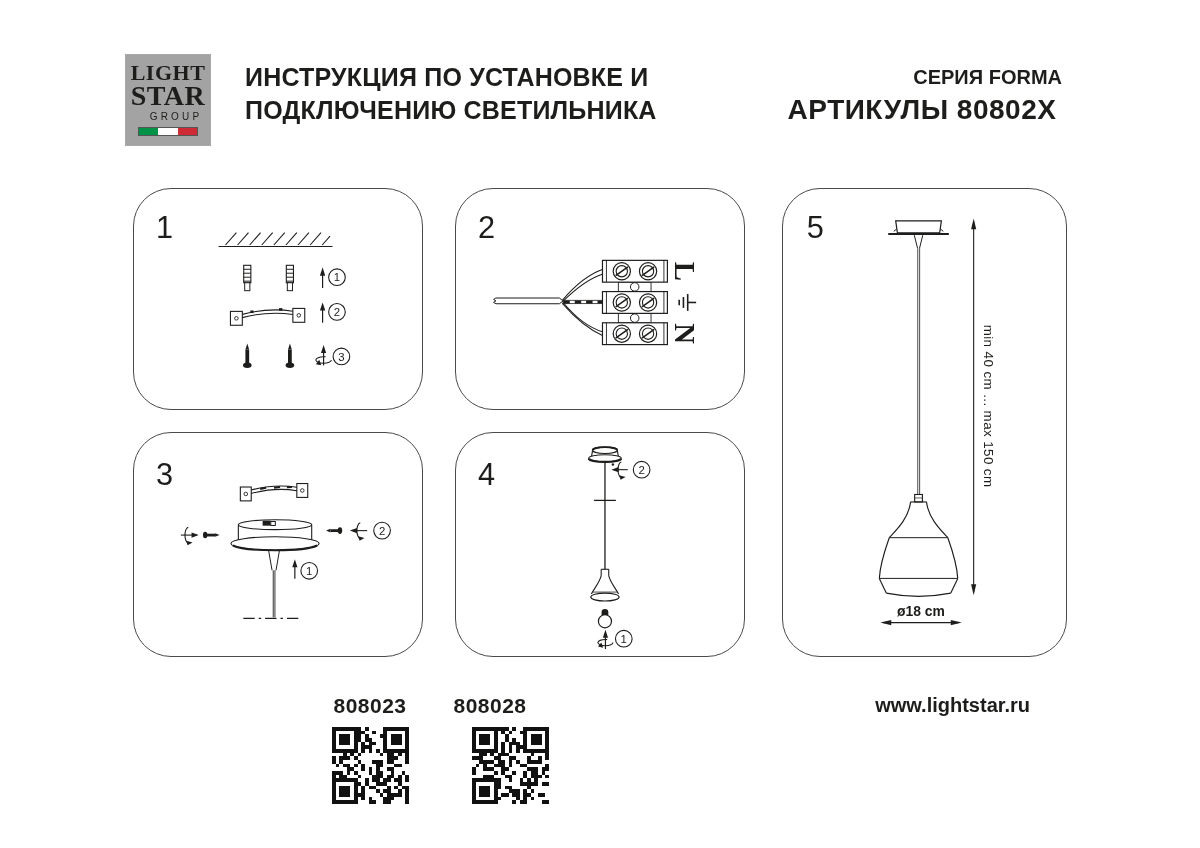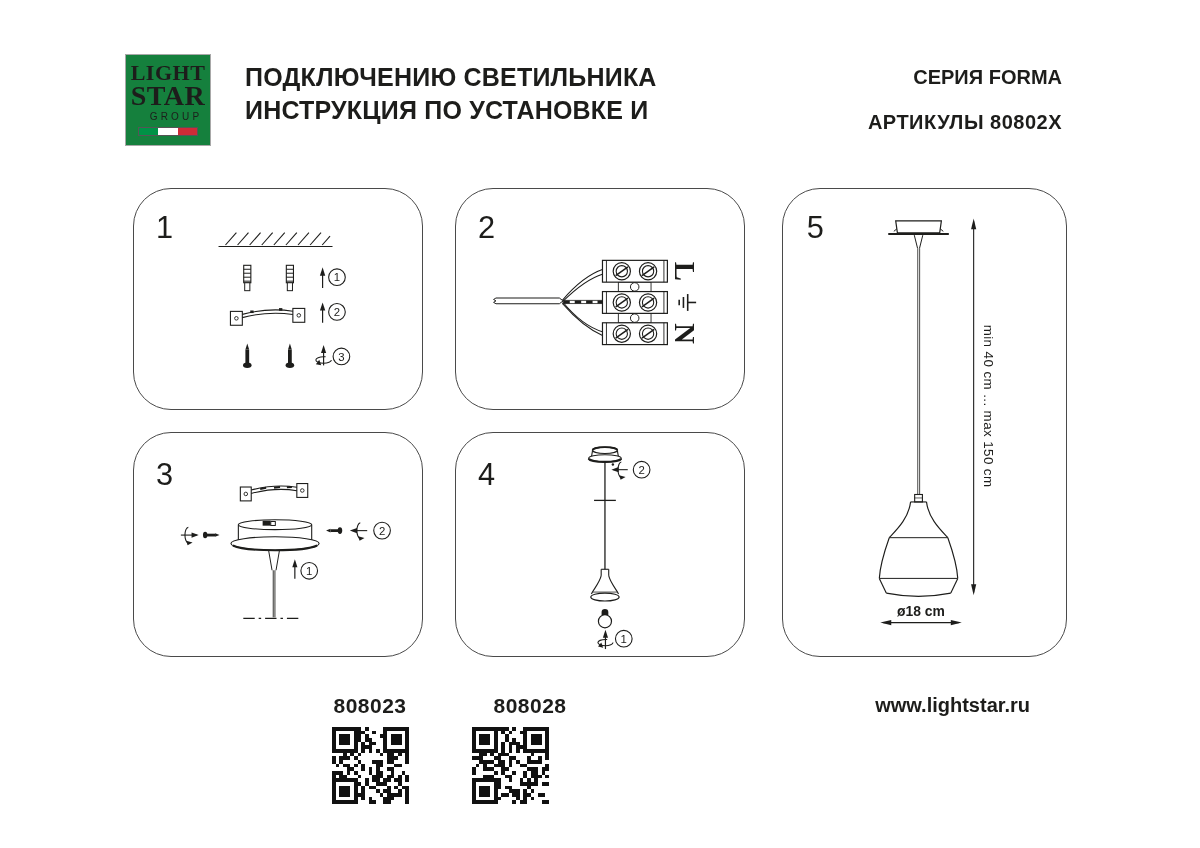--- a/index.html
+++ b/index.html
@@ -3,32 +3,32 @@
 <meta charset="utf-8">
 <style>
   html,body{margin:0;padding:0;}
   body{
     width:1200px;height:848px;background:#ffffff;position:relative;overflow:hidden;
     font-family:"Liberation Sans",sans-serif;color:#1d1d1b;
   }
   .abs{position:absolute;}
   
   .logo-box{
-    left:125px;top:54px;width:86px;height:92px;border:1px solid #a8a8a8;background:#15803d;
+    left:125px;top:54px;width:86px;height:92px;border:1px solid #a8a8a8;background:#a3a3a3;
     display:flex;flex-direction:column;align-items:center;justify-content:flex-start;
     padding-top:7px;box-sizing:border-box;
   }
   .logo-word1{font-family:"Liberation Serif",serif;font-weight:bold;font-size:22px;line-height:21px;letter-spacing:.5px;}
   .logo-word2{font-family:"Liberation Serif",serif;font-weight:bold;font-size:28px;line-height:25px;letter-spacing:.5px;text-align:right;}
   .logo-word3{font-size:10px;letter-spacing:3.2px;line-height:14px;margin-top:2px;margin-left:16px;}
   .logo-flag{width:58px;height:6.5px;margin-top:3px;border:1px solid #555;
     background:linear-gradient(90deg,#009246 0 33.4%,#ffffff 33.4% 66.6%,#ce2b37 66.6% 100%);}
   .title{left:245px;top:61px;font-size:25px;font-weight:bold;line-height:32.5px;letter-spacing:.2px;white-space:nowrap;}
   .series{left:782px;top:66px;width:280px;text-align:right;font-size:20px;font-weight:bold;}
-  .articles{left:782px;top:94px;width:280px;text-align:right;font-size:20px;font-weight:bold;letter-spacing:.5px;margin-top:17px;}
+  .articles{left:782px;top:94px;width:280px;text-align:center;font-size:28px;font-weight:bold;letter-spacing:.5px;}
   
   .panel{position:absolute;border:1.2px solid #4a4a4a;border-radius:38px;background:#fff;box-sizing:border-box;}
   .panel svg{position:absolute;left:0;top:0;width:100%;height:100%;}
   .p1{left:133px;top:188px;width:290px;height:222px;}
   .p2{left:455px;top:188px;width:290px;height:222px;}
   .p3{left:133px;top:432px;width:290px;height:225px;}
   .p4{left:455px;top:432px;width:290px;height:225px;}
   .p5{left:782px;top:188px;width:285px;height:469px;}
   svg text{fill:#1d1d1b;font-family:"Liberation Sans",sans-serif;}
   .pnum{font-size:31px;}
@@ -48,22 +48,22 @@
 <body>
 
 <div class="abs logo-box">
   <div class="logo-word1">LIGHT</div>
   <div class="logo-word2">STAR</div>
   <div class="logo-word3">GROUP</div>
   <div class="logo-flag"></div>
 </div>
 
 <div class="abs title">
+  <div>ИНСТРУКЦИЯ ПО УСТАНОВКЕ И</div>
   <div>ПОДКЛЮЧЕНИЮ СВЕТИЛЬНИКА</div>
-  <div>ИНСТРУКЦИЯ ПО УСТАНОВКЕ И</div>
 </div>
 
 <div class="abs series">СЕРИЯ FORMA</div>
 <div class="abs articles">АРТИКУЛЫ 80802X</div>
 
 <div class="panel p1">
 <svg viewBox="0 0 290 222">
   <text class="pnum" x="22" y="49">1</text>
   <g>
     <line class="ln" stroke-width="1.2" x1="85" y1="58" x2="200" y2="58"></line>
@@ -378,21 +378,21 @@
   <g>
     <line class="ln" stroke-width="1.1" x1="101" y1="436" x2="177" y2="436"></line>
     <polygon class="fl" points="98,436 109,433.4 109,438.6"></polygon>
     <polygon class="fl" points="180,436 169,433.4 169,438.6"></polygon>
   </g>
   <text class="diatext" x="139" y="429" text-anchor="middle">ø18 cm</text>
 </svg>
 </div>
 
 <div class="abs art-label" style="left:310px;">808023</div>
-<div class="abs art-label" style="left:470px;">808028</div>
+<div class="abs art-label" style="left:430px;">808028</div>
 <svg class="abs qr" style="left:332px;" viewBox="0 0 21 21" shape-rendering="crispEdges">
     <rect x="0" y="0" width="1" height="1" fill="#111"></rect>
     <rect x="1" y="0" width="1" height="1" fill="#111"></rect>
     <rect x="2" y="0" width="1" height="1" fill="#111"></rect>
     <rect x="3" y="0" width="1" height="1" fill="#111"></rect>
     <rect x="4" y="0" width="1" height="1" fill="#111"></rect>
     <rect x="5" y="0" width="1" height="1" fill="#111"></rect>
     <rect x="6" y="0" width="1" height="1" fill="#111"></rect>
     <rect x="7" y="0" width="1" height="1" fill="#111"></rect>
     <rect x="9" y="0" width="1" height="1" fill="#111"></rect>

